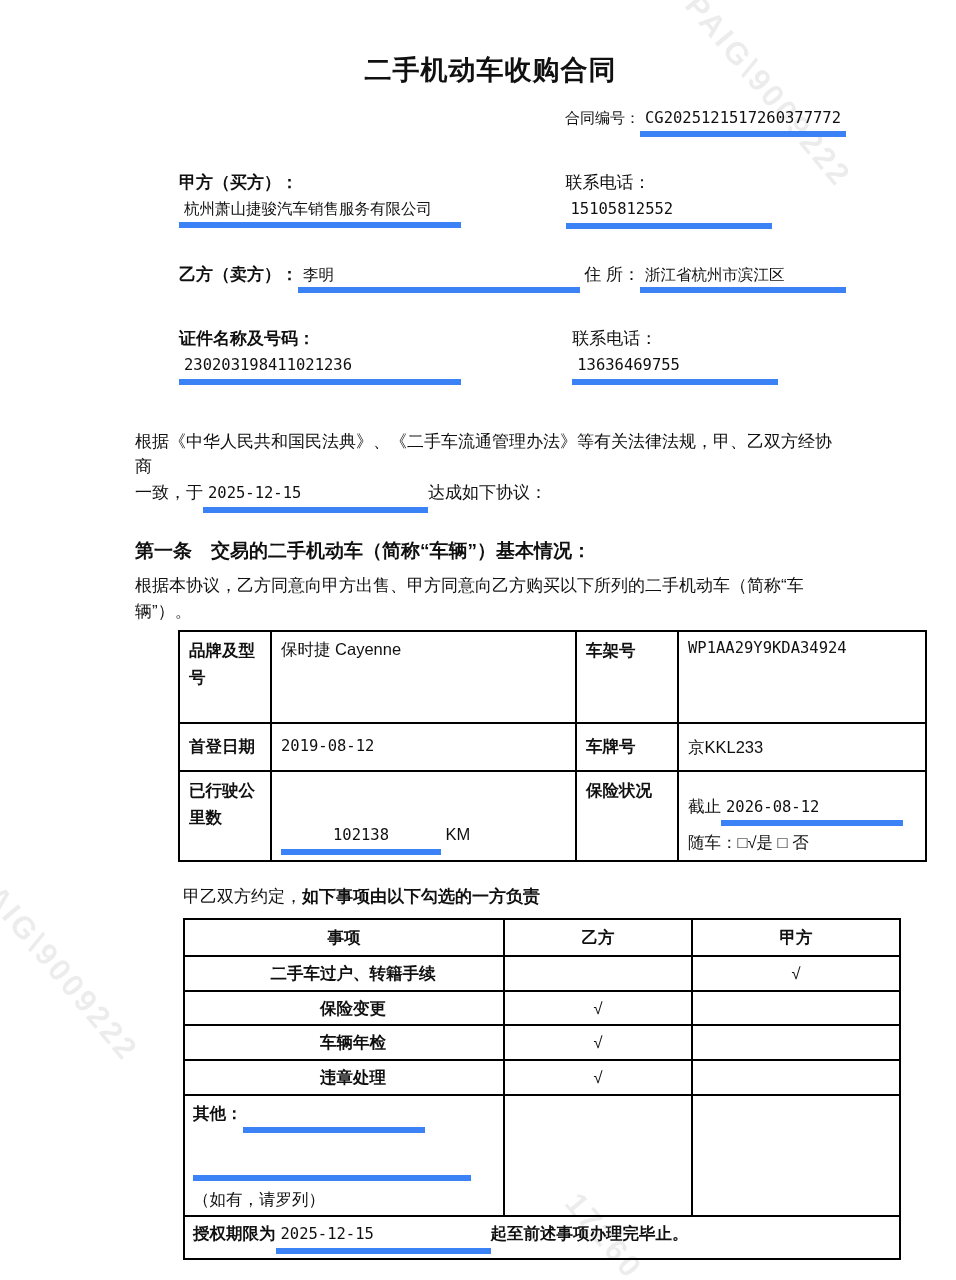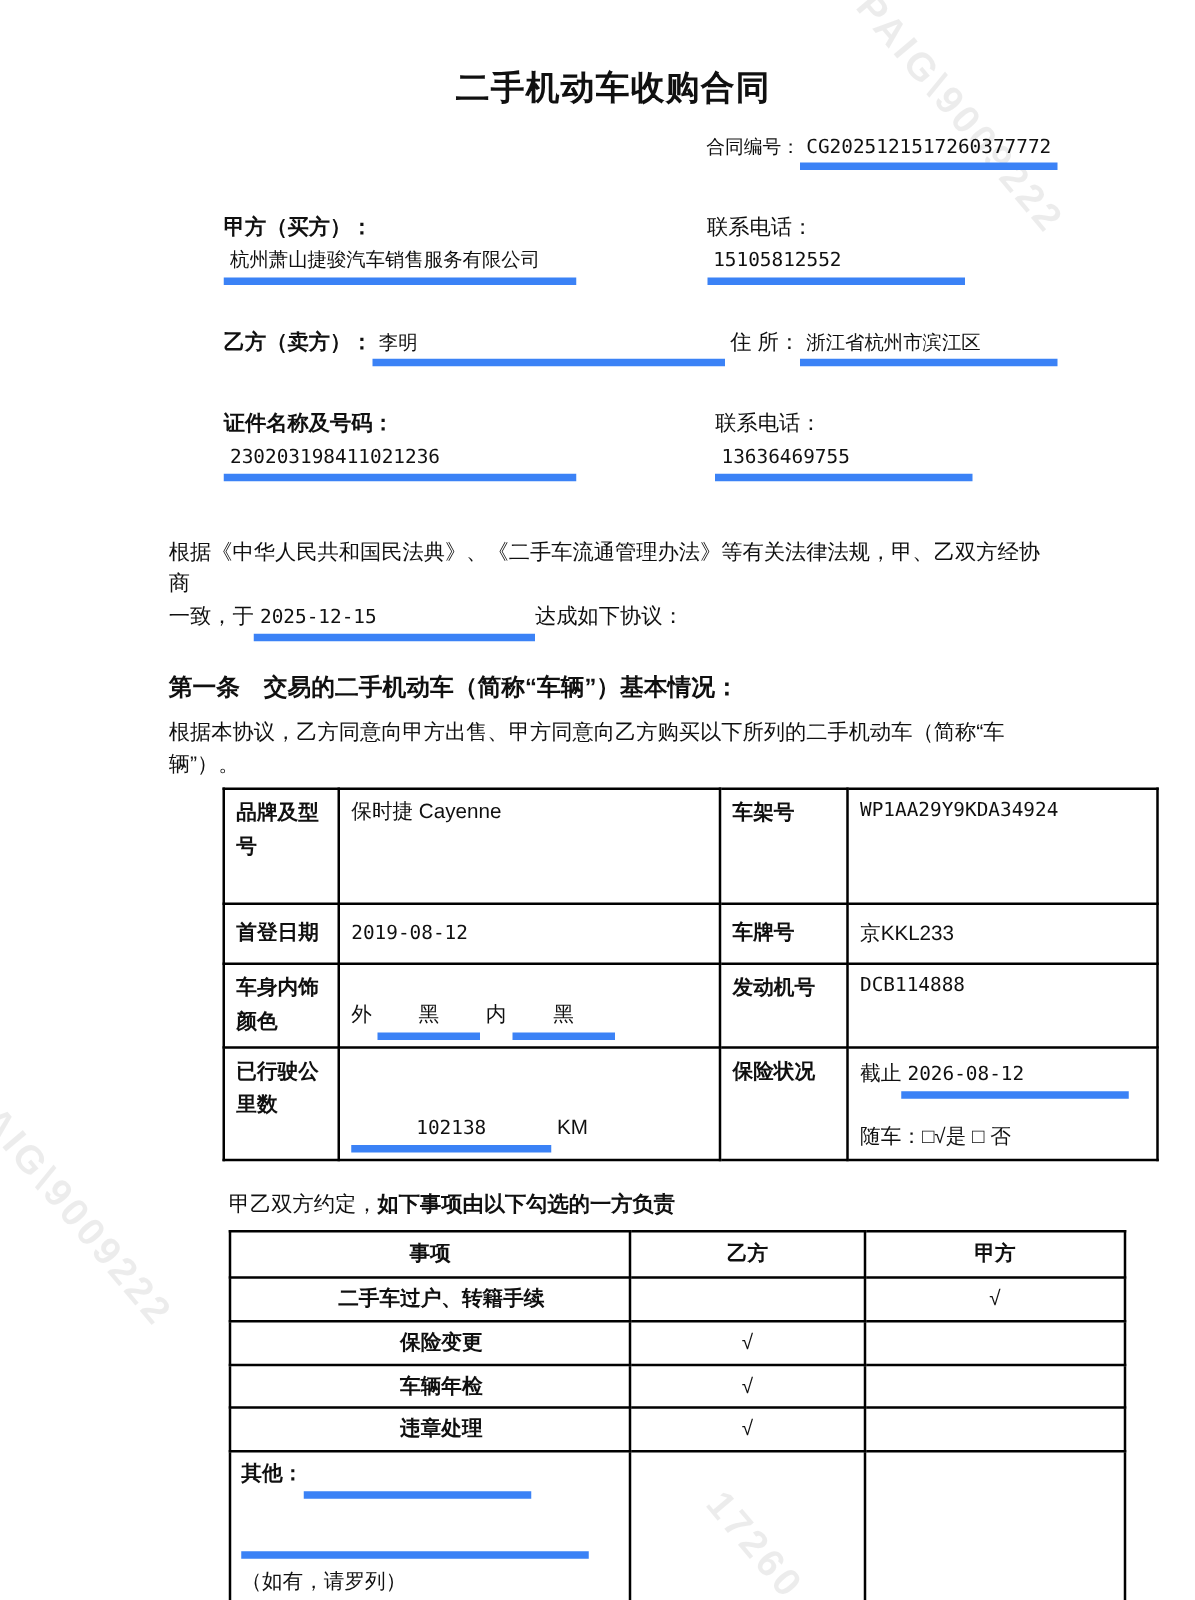--- a/index.html
+++ b/index.html
@@ -52,21 +52,21 @@
   .tbl-vehicle{margin:6px 0 0 43px;table-layout:fixed;width:671px;}
   .tbl-vehicle .c1{width:72px;} .tbl-vehicle .c2{width:285px;}
   .tbl-vehicle .c3{width:82px;} .tbl-vehicle .c4{width:228px;}
   .row-tall td{height:80px;}
   .row-reg td{height:36px;}
   .row-color td{height:52px;}
   .row-mileage td{height:78px;}
   .fill-color{width:72px;text-align:center;}
   .fill-km{width:150px;text-align:center;}
   .fill-ins{width:172px;text-align:left;}
-  .ins-line2{margin-top:18px;}
+  .ins-line2{margin-top:4px;}
 
   .resp-intro{margin-top:22px;margin-left:48px;}
   .tbl-resp{margin:8px 0 0 48px;table-layout:fixed;width:662px;}
   .tbl-resp .c1{width:302px;} .tbl-resp .c2{width:170px;} .tbl-resp .c3{width:190px;}
   .tbl-resp td{text-align:center;height:24px;padding:4px 8px;}
   .tbl-resp td.item{font-weight:700;padding-left:26px;}
   .other-cell{text-align:left !important;height:92px;}
   .fill-other1{width:172px;}
   .fill-other2{width:268px;}
   .other-line2{margin:16px 0 6px 0;}
@@ -122,31 +122,20 @@
         <td class="v-top c2">保时捷 Cayenne</td>
         <td class="lbl v-top c3">车架号</td>
         <td class="v-top mono val c4">WP1AA29Y9KDA34924</td>
       </tr>
       <tr class="row-reg">
         <td class="lbl">首登日期</td>
         <td class="mono val">2019-08-12</td>
         <td class="lbl">车牌号</td>
         <td>京KKL233</td>
       </tr>
-      <tr class="row-color">
-        <td class="lbl">车身内饰颜色</td>
-        <td class="v-bottom">
-          <span>外</span>
-          <span class="fill fill-color">黑</span>
-          <span>内</span>
-          <span class="fill fill-color">黑</span>
-        </td>
-        <td class="lbl v-top">发动机号</td>
-        <td class="v-top mono val">DCB114888</td>
-      </tr>
       <tr class="row-mileage">
         <td class="lbl v-top">已行驶公里数</td>
         <td class="v-bottom">
           <span class="fill fill-km mono val">102138</span>
           <span>KM</span>
         </td>
         <td class="lbl v-top">保险状况</td>
         <td class="v-bottom">
           <div>
             <span>截止</span><span class="fill fill-ins mono val">2026-08-12</span>

